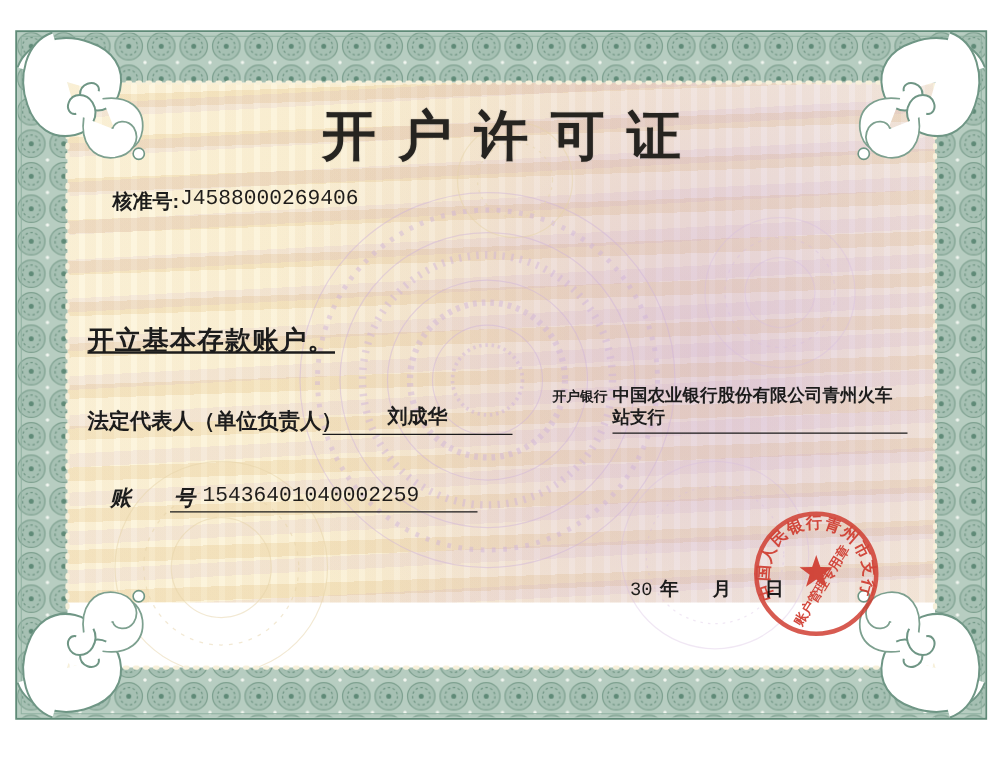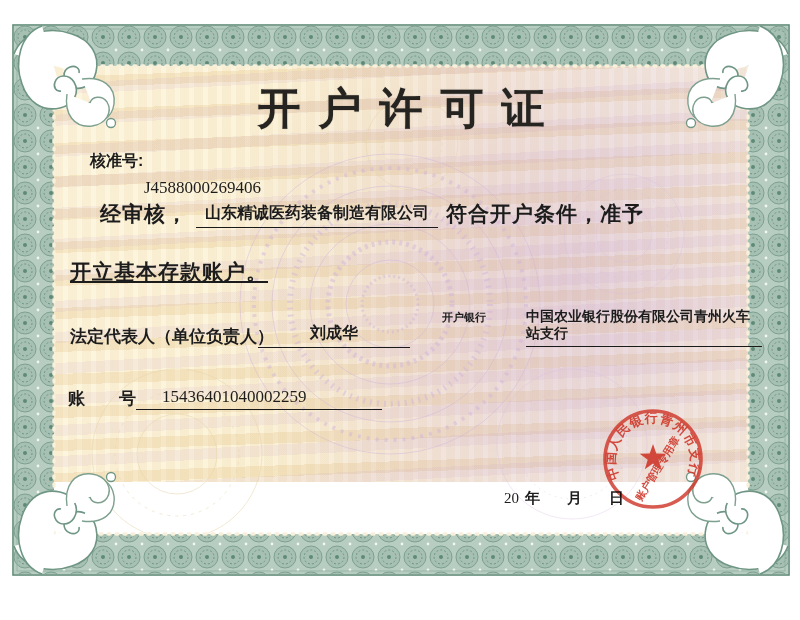--- a/index.html
+++ b/index.html
@@ -27,41 +27,41 @@
   .layer{position:absolute;left:0;top:0;pointer-events:none;}
   
   .content{position:absolute;inset:0;z-index:5;}
   .title{
     position:absolute;left:0;top:56px;width:100%;text-align:center;
     font-family:"Liberation Serif", serif;font-weight:700;font-size:43px;
     letter-spacing:18px;padding-left:18px;box-sizing:border-box;color:#262420;
     text-shadow:0 0 1px rgba(40,35,30,.45);
   }
   .label{font-weight:700;color:#1c1c1c;}
-  .num{font-family:Liberation Serif, serif;font-weight:400;color:#1f1d1b;margin-top:28px;}
+  .num{font-family:Liberation Mono, monospace;font-weight:400;color:#1f1d1b;}
   .abs{position:absolute;}
   .row-flex{display:flex;align-items:flex-end;}
   .red{color:#cc3128;}
   .ul-box{border-bottom:1.6px solid #1a1a1a;box-sizing:border-box;}
   .approval-label{left:78px;top:127px;font-size:16px;}
   .approval-value{left:132px;top:126px;font-size:17px;}
   .serial{left:522px;top:126px;font-size:16px;display:flex;align-items:baseline;}
   .serial .label{font-size:16px;}
   .serial .num{font-size:17px;margin-left:8px;}
   .serial .num.red{margin-left:6px;font-weight:700;}
   .body1{left:88px;top:176px;}
   .body-text{font-size:21px;font-weight:700;letter-spacing:1px;white-space:nowrap;}
   .company-box{width:242px;margin:0 8px;text-align:center;font-size:16px;font-weight:700;padding-bottom:3px;white-space:nowrap;}
   .body2{left:58px;top:234px;text-decoration:underline;}
   .rep-label{left:58px;top:301px;font-size:17px;white-space:nowrap;}
   .rep-value{left:246px;top:292px;width:152px;height:32px;text-align:center;font-size:16px;font-weight:700;
              display:flex;align-items:flex-end;justify-content:center;padding-bottom:3px;}
   .bank-label{left:410px;top:286px;font-size:11px;white-space:nowrap;margin-left:20px;}
-  .bank-value{left:478px;top:284px;width:236px;font-size:14px;font-weight:700;line-height:17px;padding-bottom:4px;margin-left:36px;}
-  .acct-label{left:56px;top:363px;font-size:17px;white-space:nowrap;}
+  .bank-value{left:478px;top:284px;width:236px;font-size:14px;font-weight:700;line-height:17px;padding-bottom:4px;}
+  .acct-label{left:76px;top:363px;font-size:17px;white-space:nowrap;font-style:italic;}
   .acct-value{left:124px;top:356px;width:246px;height:30px;font-size:17px;padding-left:26px;
               display:flex;align-items:flex-end;padding-bottom:2px;}
   .issuer{left:479px;top:412px;font-size:15px;letter-spacing:1px;}
   .dateline{left:492px;top:438px;font-size:15px;display:flex;align-items:baseline;}
   .dateline .num{font-size:15px;}
   .dateline .d-year{margin-left:6px;font-weight:700;}
   .dateline .d-month{margin-left:27px;font-weight:700;}
   .dateline .d-day{margin-left:27px;font-weight:700;}
   .seal-wrap{position:absolute;left:574px;top:370px;width:134px;height:134px;z-index:6;
              mix-blend-mode:multiply;opacity:.92;}
@@ -137,41 +137,36 @@
   </svg>
 
   <div class="content">
 
     <div class="title">开户许可证</div>
 
     <div class="abs label approval-label">核准号:</div>
     <div class="abs num approval-value">J4588000269406</div>
 
 
-    <div class="abs row-flex body1">
-      <span class="body-text">经审核，</span>
-      <span class="company-box ul-box">山东精诚医药装备制造有限公司</span>
-      <span class="body-text">符合开户条件，准予</span>
-    </div>
     <div class="abs body-text body2">开立基本存款账户。</div>
 
     <div class="abs rep-value ul-box">刘成华</div>
     <div class="abs label rep-label">法定代表人（单位负责人）</div>
 
     <div class="abs label bank-label">开户银行</div>
     <div class="abs bank-value ul-box">中国农业银行股份有限公司青州火车站支行</div>
 
     <div class="abs label acct-label">账　　号</div>
     <div class="abs acct-value ul-box">
       <span class="num">15436401040002259</span>
     </div>
 
 
     <div class="abs dateline">
-      <span class="num">20</span>
+      <span class="num">30</span>
       <span class="d-year">年</span>
       <span class="d-month">月</span>
       <span class="d-day">日</span>
     </div>
 
     <div class="seal-wrap">
       <svg width="134" height="134" viewBox="0 0 134 134">
         <defs>
           <path id="sealArc" d="M 34.5 86 A 38 38 0 1 1 99.5 86" fill="none"></path>
         </defs>

